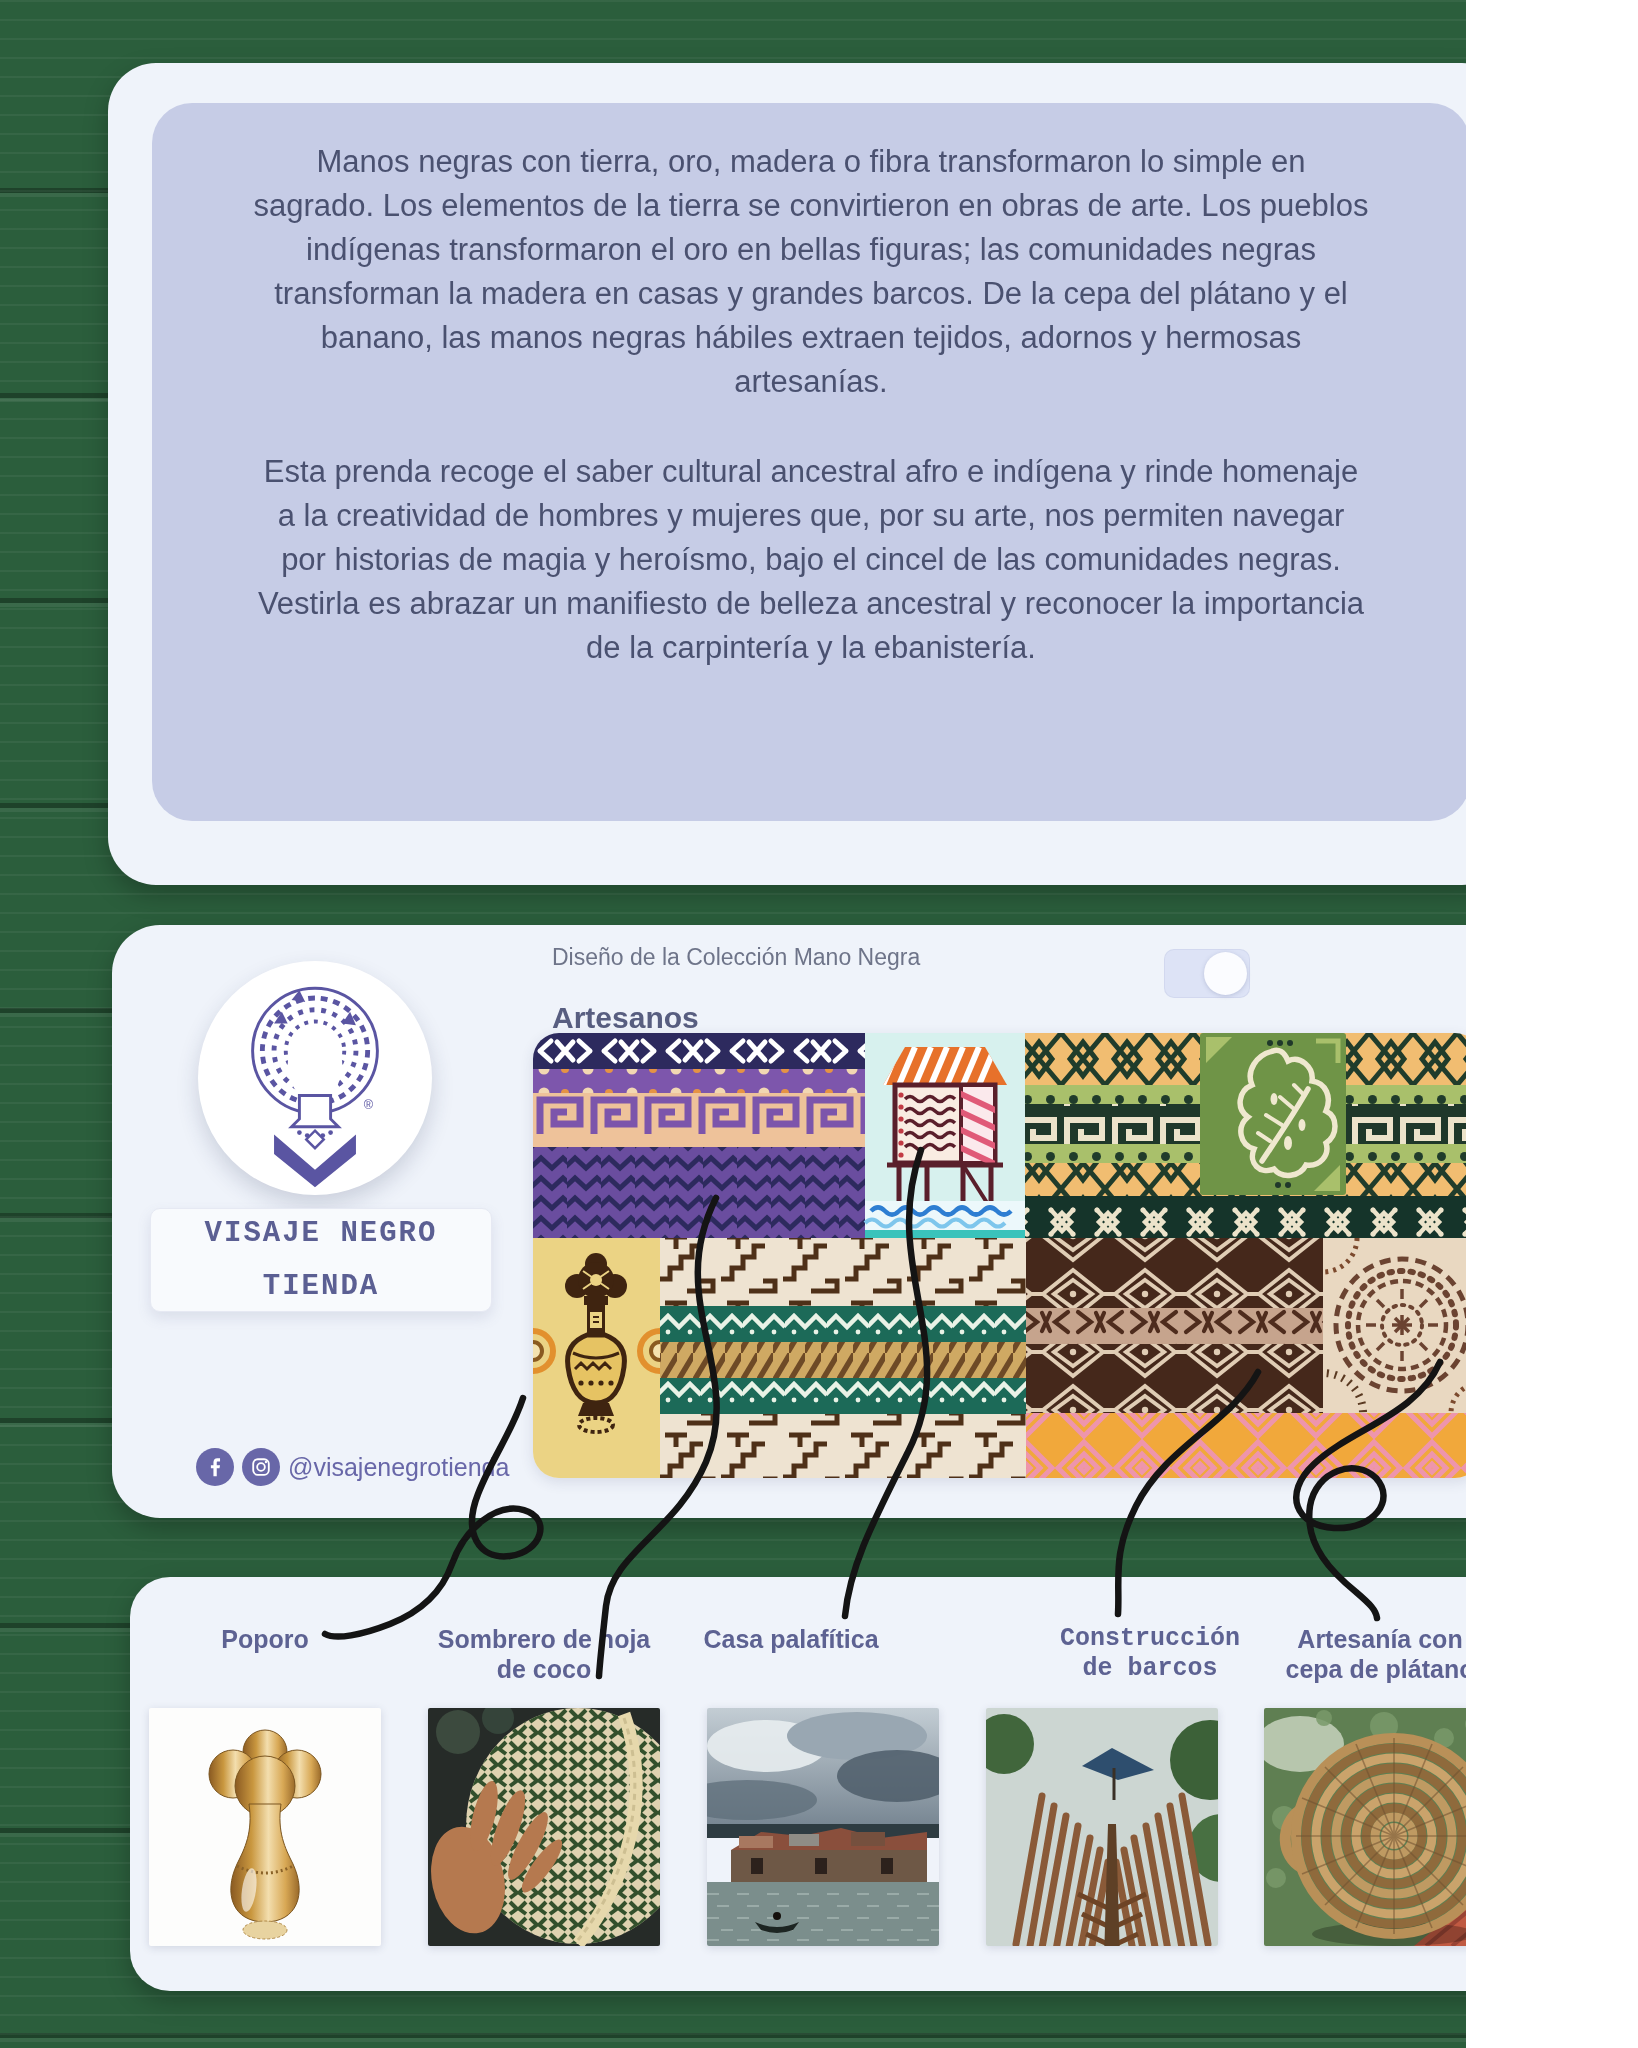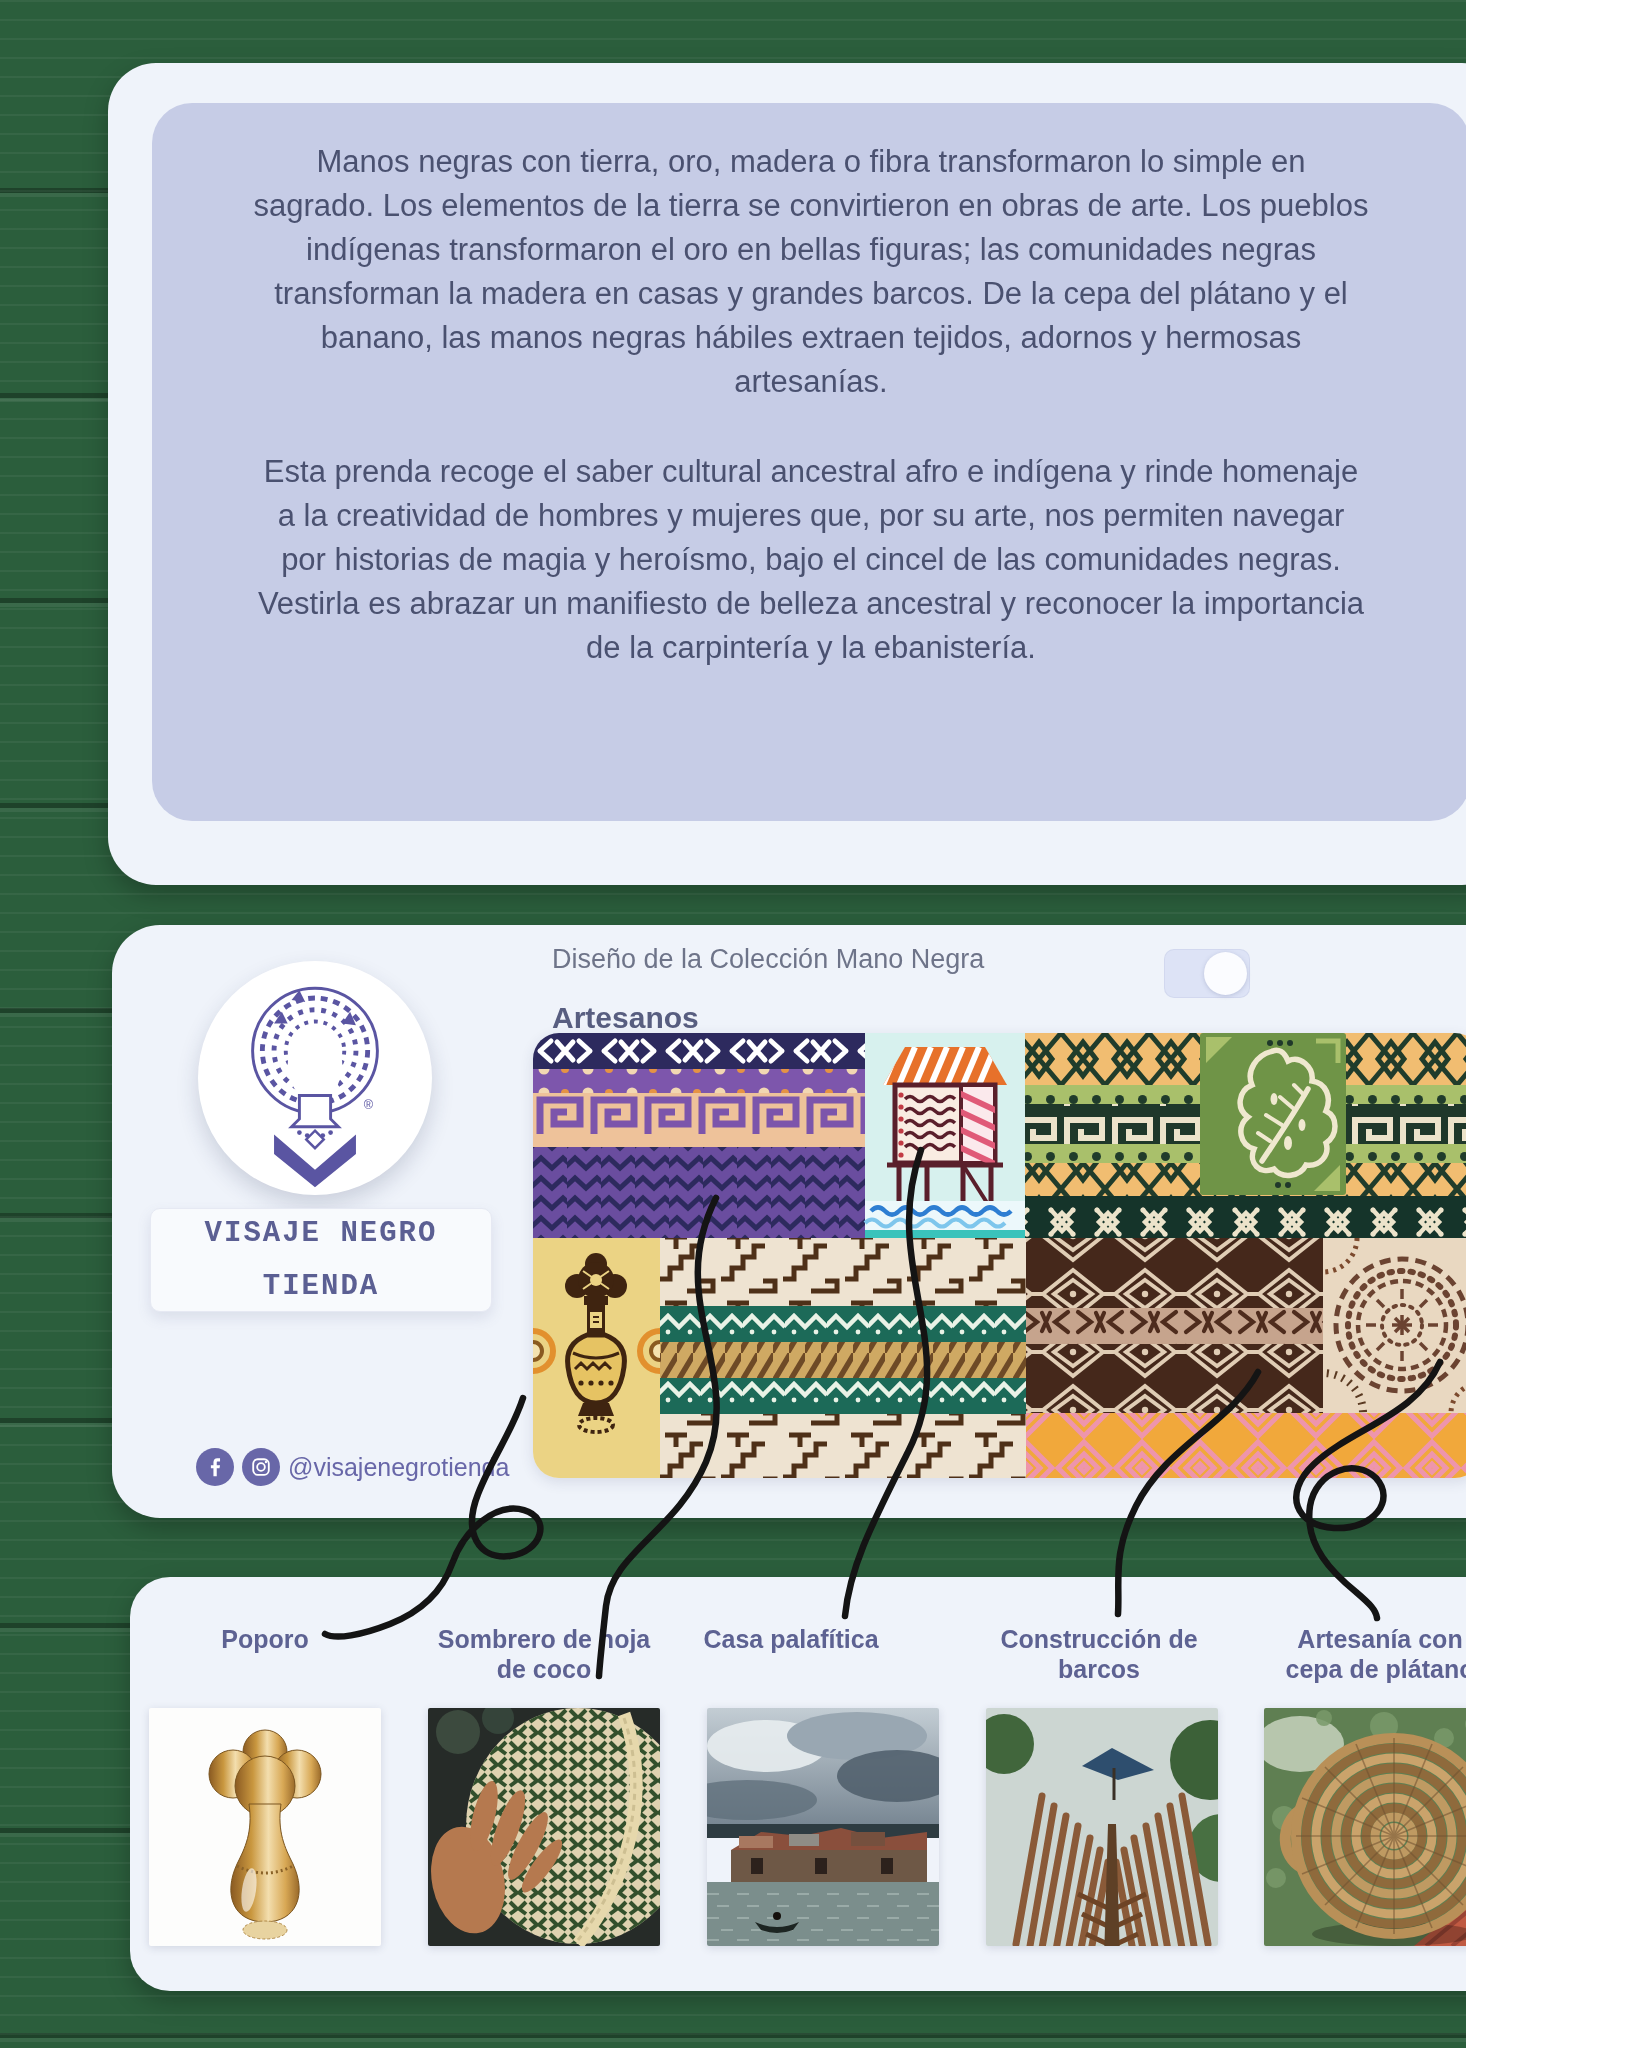--- a/index.html
+++ b/index.html
@@ -9,21 +9,21 @@
     background-image:
       repeating-linear-gradient(180deg, rgba(255,255,255,.05) 0 2px, rgba(0,0,0,0) 2px 19px),
       repeating-linear-gradient(180deg, rgba(0,0,0,0) 0 188px, rgba(0,0,0,.30) 188px 193px, rgba(255,255,255,.07) 193px 197px, rgba(0,0,0,0) 197px 205px);
   }
   .abs{position:absolute;}
   .card{background:#eff3fa;border-radius:48px;box-shadow:0 10px 24px rgba(0,0,0,.25);}
   .panel{background:#c6cce6;border-radius:40px;}
   .hero-text{color:#4a5170;font-size:31px;line-height:1.42;text-align:center;font-weight:500;}
   .hero-text p{margin:0 auto 46px auto;max-width:1116px;}
   .hero-text p:last-child{margin-bottom:0;}
-  .collection-label{color:#6e7489;font-size:27px;}
+  .collection-label{color:#6e7489;font-size:23px;}
   .collection-name{color:#585e80;font-size:30px;font-weight:bold;}
   .store-box{background:#f8fafd;border:1px solid #e6e9f3;border-radius:10px;
     box-shadow:0 6px 14px rgba(90,96,140,.14);display:flex;flex-direction:column;
     align-items:center;justify-content:center;text-align:center;gap:14px;}
   .store-name{font-family:"Liberation Mono", monospace;font-weight:bold;color:#5b5f93;
     font-size:29px;letter-spacing:2px;line-height:1.35;}
   .tagline{font-size:21px;font-weight:bold;color:#4f5590;line-height:1.45;}
   .social{display:flex;align-items:center;gap:8px;color:#6867a8;font-size:25px;}
   .icon-circle{width:38px;height:38px;border-radius:50%;background:#6867a8;display:flex;
     align-items:center;justify-content:center;}
@@ -377,21 +377,21 @@
 
       <rect x="493" y="380" width="455" height="65" fill="url(#pDi)"></rect>
     </svg>
   </div>
 
   <div class="abs card" style="left:130px;top:1577px;width:1396px;height:414px;border-radius:40px;"></div>
 
   <div class="abs item-label" style="left:155px;top:1624px;width:220px;">Poporo</div>
   <div class="abs item-label" style="left:434px;top:1624px;width:220px;">Sombrero de hoja de coco</div>
   <div class="abs item-label" style="left:681px;top:1624px;width:220px;">Casa palafítica</div>
-  <div class="abs item-label" style="left:989px;top:1624px;width:220px;">Construcción de barcos</div>
+  <div class="abs item-label" style="left:1040px;top:1624px;width:220px;font-family:Liberation Mono, monospace;">Construcción de barcos</div>
   <div class="abs item-label" style="left:1270px;top:1624px;width:220px;">Artesanía con cepa de plátano</div>
 
   <div class="abs photo" style="left:149px;top:1708px;width:232px;height:238px;background:#fdfdfc;">
     <svg width="232" height="238" viewBox="0 0 232 238">
       <defs>
         <linearGradient id="gold" x1="0" y1="0" x2="1" y2="0">
           <stop offset="0" stop-color="#8a5a22"></stop>
             <stop offset=".3" stop-color="#c9973f"></stop>
           <stop offset=".55" stop-color="#f3deae"></stop>
             <stop offset=".8" stop-color="#d8a855"></stop>

